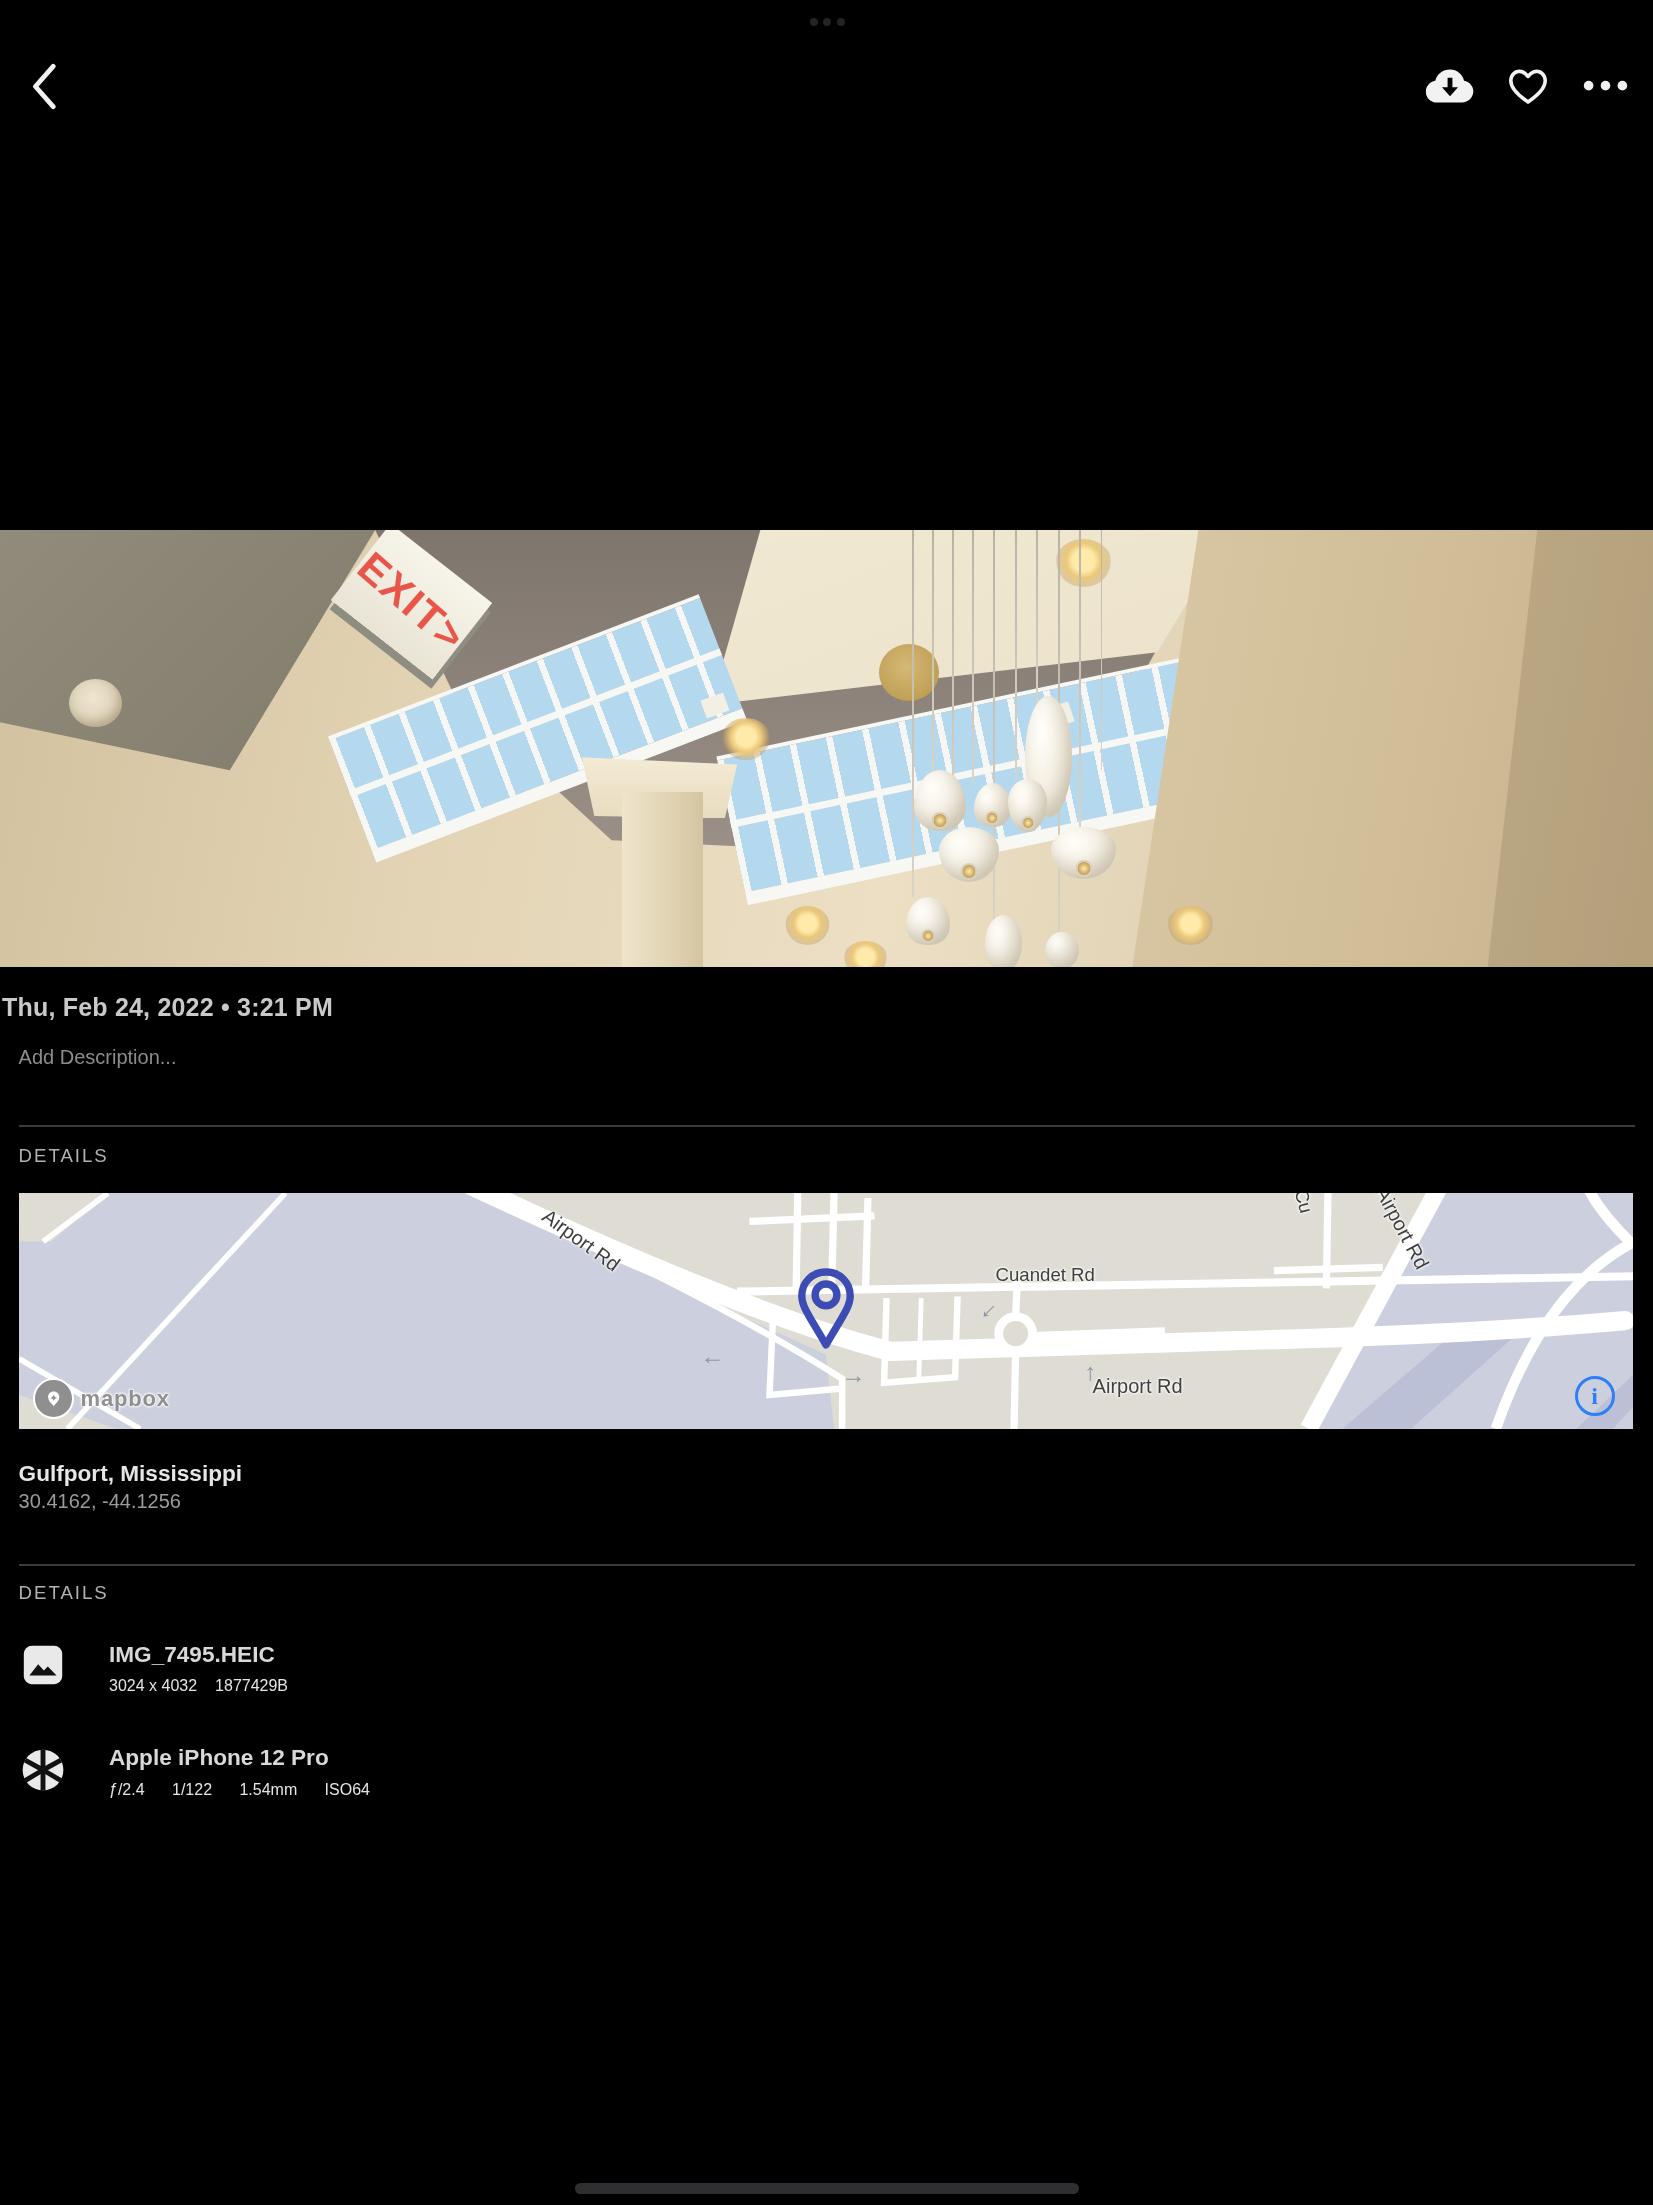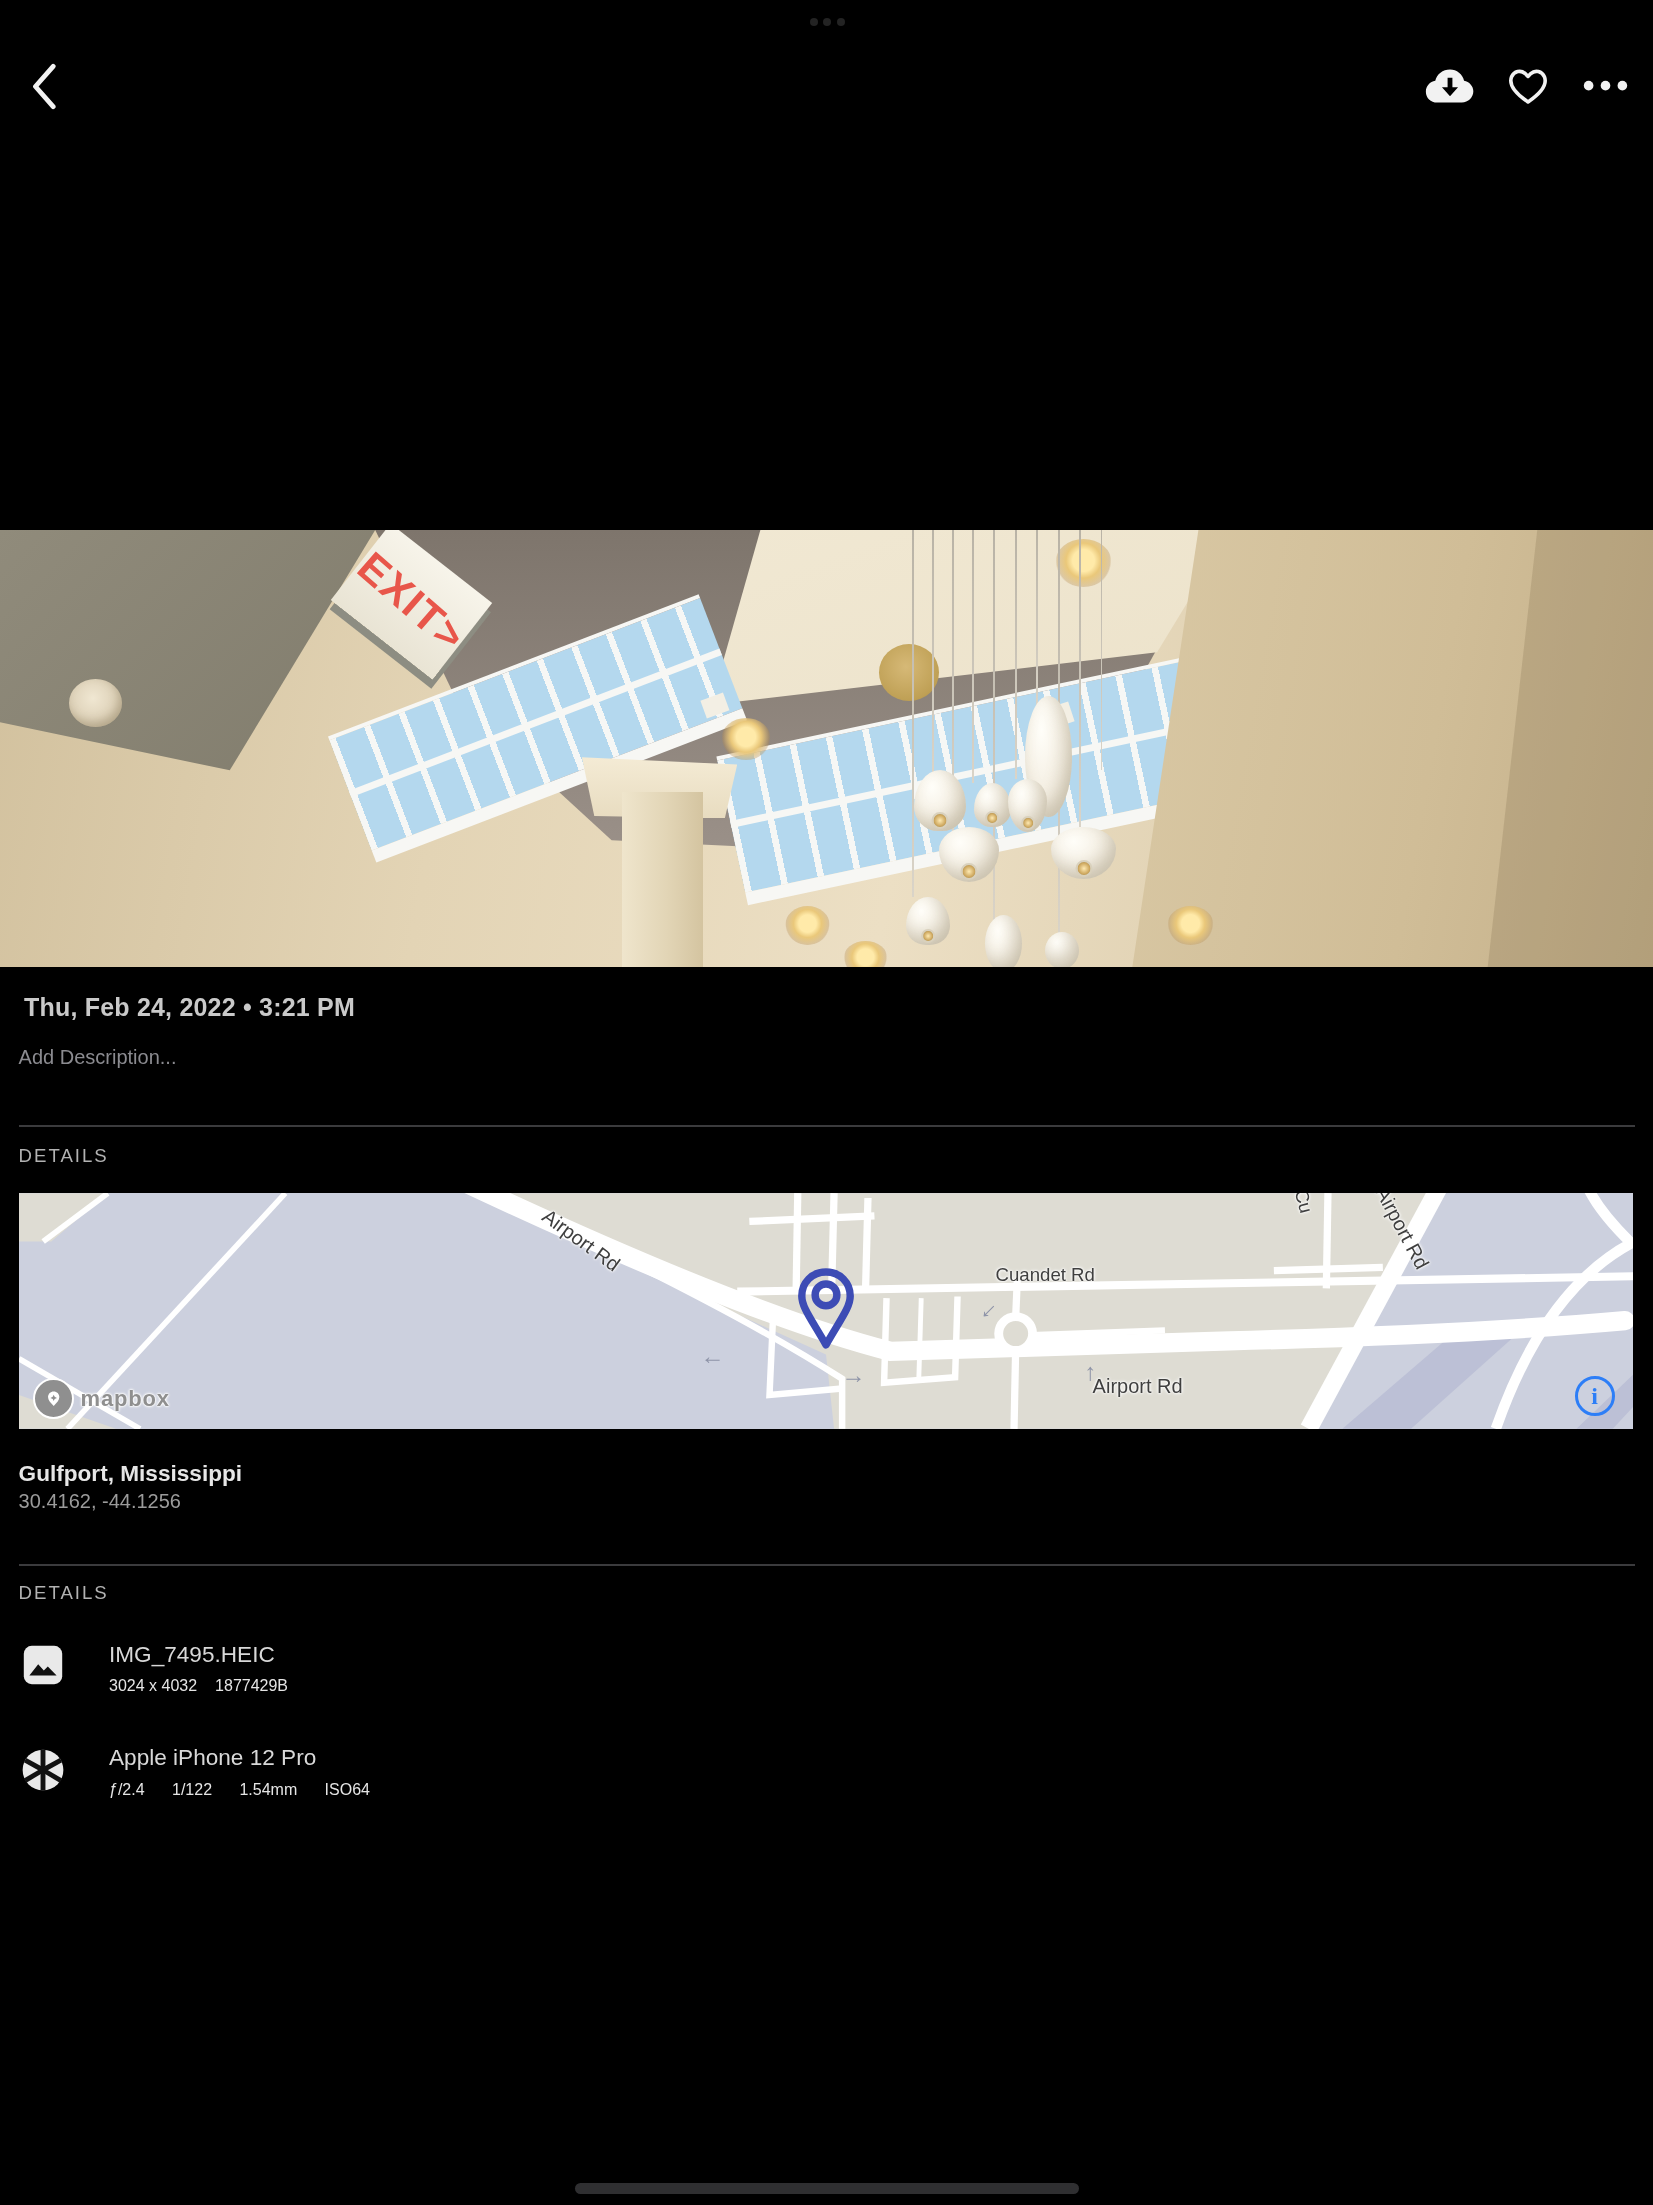--- a/index.html
+++ b/index.html
@@ -22,21 +22,21 @@
   .lamp-cone{border-radius:50% 50% 50% 50% / 42% 42% 58% 58%;}
   .lamp-hole{position:absolute;left:50%;bottom:2.4px;transform:translateX(-50%);width:13px;height:13px;border-radius:50%;
              background:radial-gradient(#ffeab2,#cda75e 60%,#8a7340);border:2.4px solid #d9d1bd;}
   .rlight{position:absolute;border-radius:50%;
           background:radial-gradient(circle at 50% 45%,#ffeaa9 0 28%,#eac87a 45%,rgba(185,145,85,.35) 68%,rgba(0,0,0,0) 72%);}
   .winstrip{position:absolute;border-top:4.8px solid #f7f7f4;border-bottom:13px solid #f7f7f4;
             background:repeating-linear-gradient(90deg,#f6f7f5 0 6.5px,#b4d8ee 6.5px 37px);}
   .winbar{position:absolute;left:0;width:100%;height:6.5px;background:#f7f7f4;top:46%;}
 
   
-  .datetime{position:absolute;left:24px;top:993px;font-size:25px;font-weight:700;color:#c9c9c9;letter-spacing:0.2px;}
+  .datetime{position:absolute;left:2px;top:993px;font-size:25px;font-weight:700;color:#c9c9c9;letter-spacing:0.2px;}
   .desc{position:absolute;left:18.6px;top:1046px;font-size:20px;color:#8b8b90;cursor:text;}
   .divider{position:absolute;left:18.6px;width:1616px;height:1.6px;background:#3b3b3d;}
   .section-label{position:absolute;left:18.6px;font-size:18.6px;color:#b2b2b2;letter-spacing:2px;}
   .place{position:absolute;left:18.6px;top:1461px;font-size:22.6px;font-weight:700;color:#e6e6e6;}
   .coords{position:absolute;left:18.6px;top:1490px;font-size:20px;color:#9b9b9b;}
 
   
   #map{position:absolute;left:18.6px;top:1193px;width:1614px;height:236px;background:#ccd0de;overflow:hidden;cursor:pointer;}
   .maplabel{position:absolute;font-size:18.6px;color:#3f3f3f;white-space:nowrap;
             text-shadow:0 0 2.4px #fff,0 0 2.4px #fff,0 0 4px #fff;}
@@ -44,21 +44,21 @@
   #mapbox-logo{position:absolute;left:14.5px;bottom:9.7px;display:flex;align-items:center;gap:6.5px;cursor:pointer;}
   #mapbox-logo .circ{width:37px;height:37px;border-radius:50%;background:#8f8f8f;border:2.4px solid #fff;
                      display:flex;align-items:center;justify-content:center;}
   #mapbox-word{font-size:22px;font-weight:700;letter-spacing:0.8px;color:#8f8f8f;
                text-shadow:0 0 1.6px #fff,0 0 1.6px #fff,0 0 3.2px #fff,0 0 3.2px #fff;}
   #info-btn{position:absolute;right:18px;bottom:13px;width:34px;height:34px;border-radius:50%;border:3.2px solid #2d7ef7;
             color:#2d7ef7;display:flex;align-items:center;justify-content:center;
             font-family:"Liberation Serif",serif;font-size:24px;font-weight:700;cursor:pointer;background:rgba(255,255,255,.0);}
 
   
-  .row-title{position:absolute;left:109px;font-size:22.6px;font-weight:400;color:#d8d8d8;}
+  .row-title{position:absolute;left:109px;font-size:22.6px;font-weight:700;color:#d8d8d8;}
   .row-sub{position:absolute;left:109px;font-size:16px;color:#e5e5e5;display:flex;text-align:center;}
   .home-indicator{position:absolute;left:575px;top:2183px;width:504px;height:10.5px;border-radius:5.7px;background:#2f2f31;cursor:grab;}
 
   .exit-sign{position:absolute;left:347px;top:22.6px;width:129px;height:97px;transform:rotate(38deg);
              background:linear-gradient(180deg,#f7f4ea,#e9e4d4);box-shadow:4.8px 8px 0 #8d8d82;
              display:flex;align-items:center;justify-content:center;}
   .exit-sign span{color:#e8564a;font-weight:700;font-size:42px;letter-spacing:1.6px;transform:rotate(3deg);}
 </style>
 </head>
 <body>

